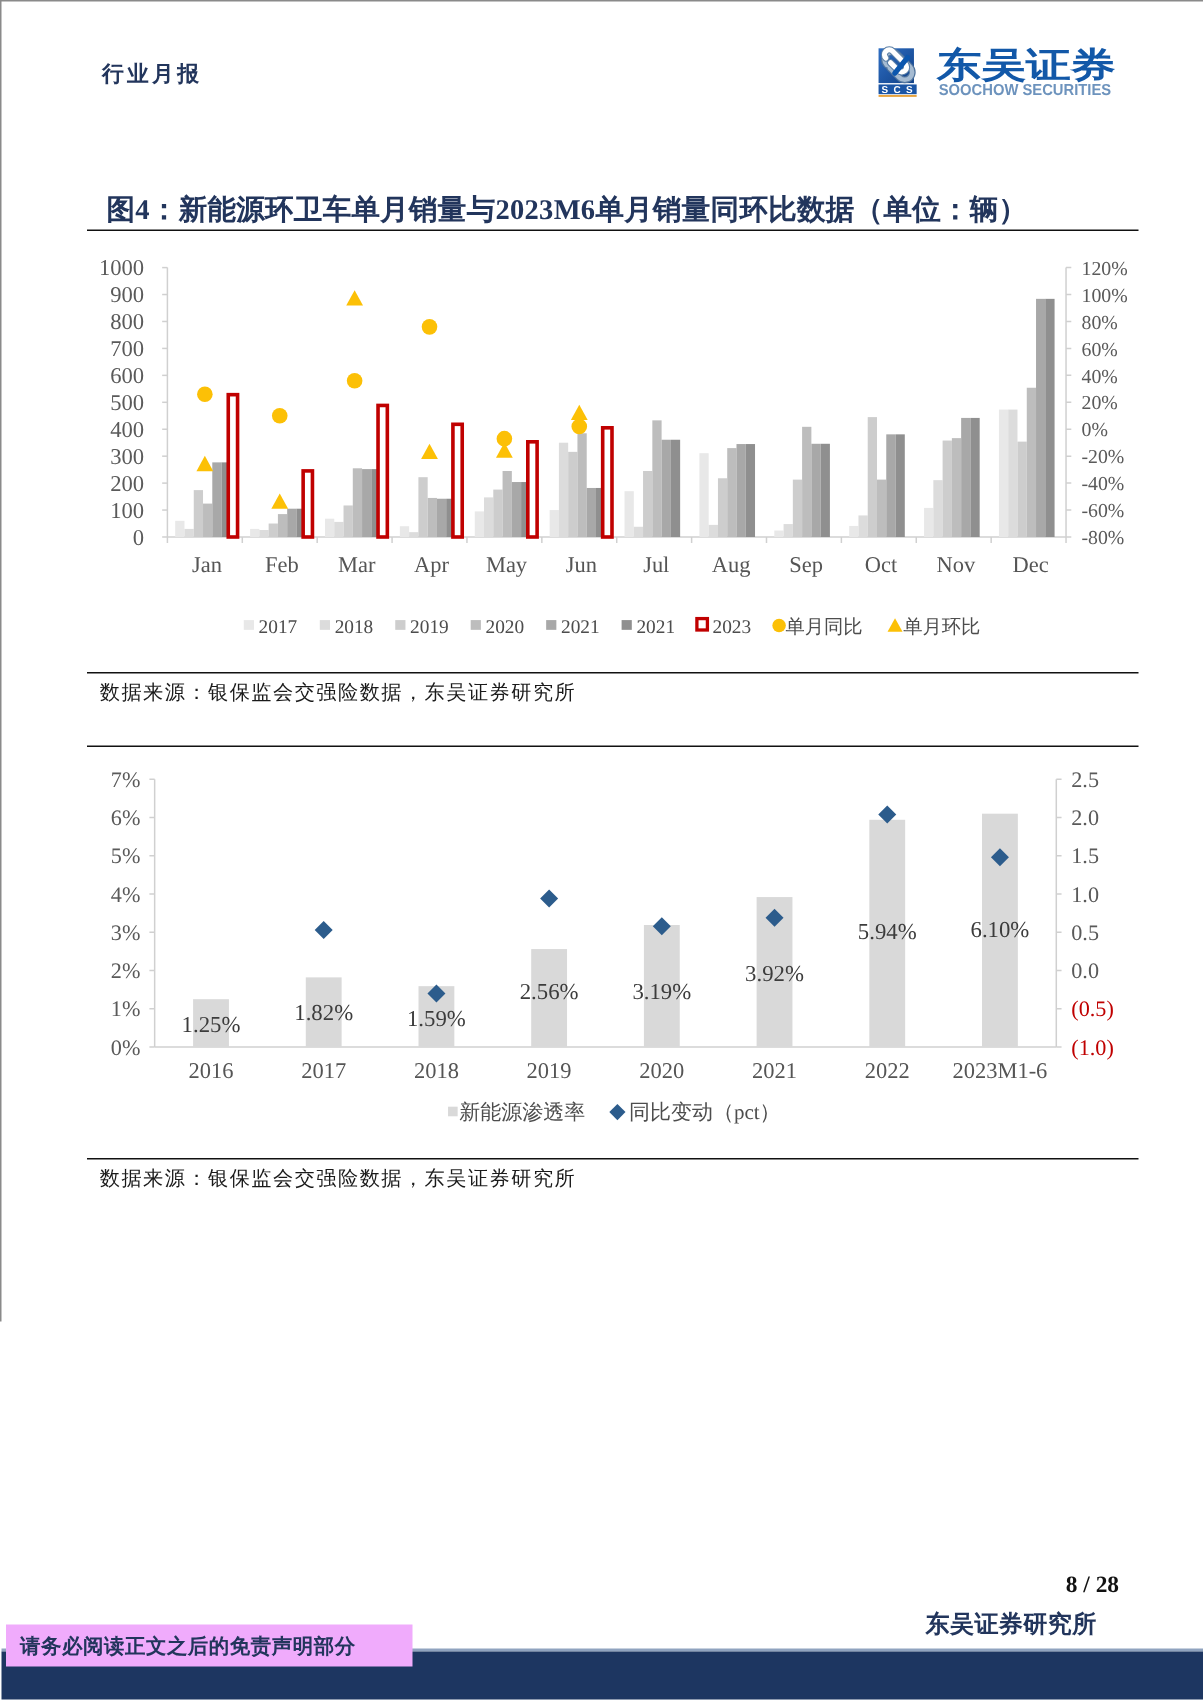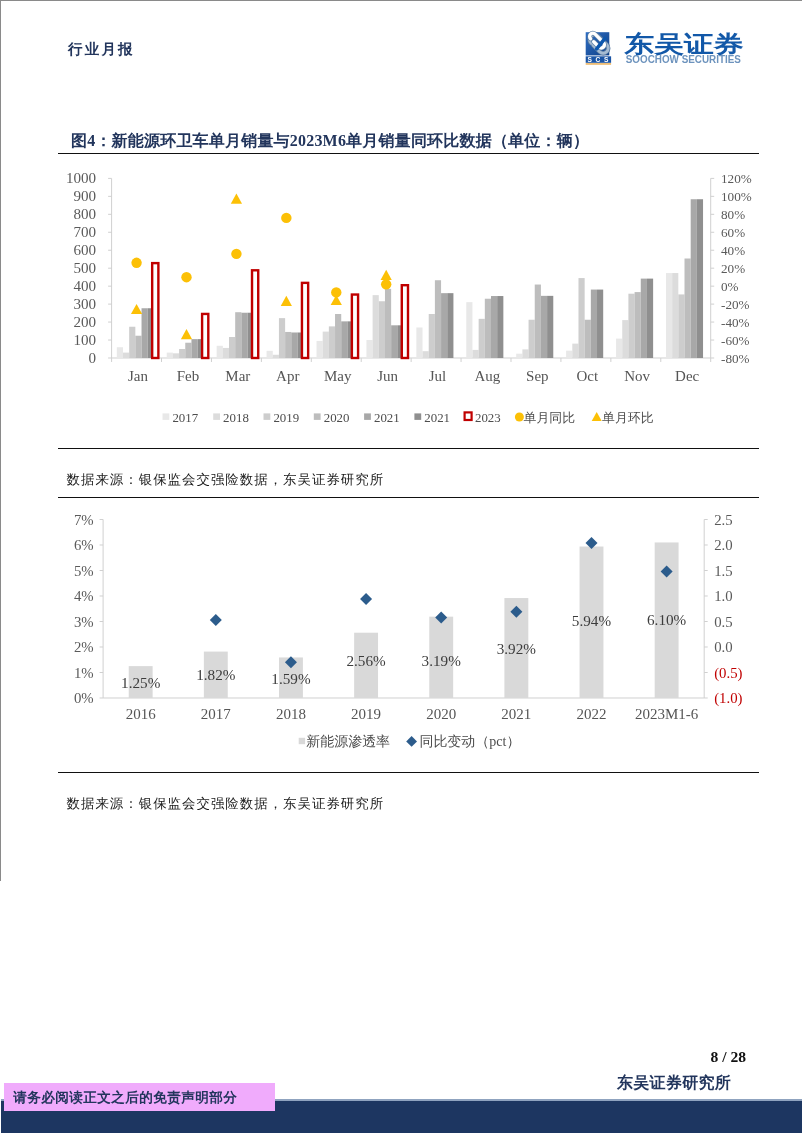--- a/index.html
+++ b/index.html
@@ -5,25 +5,25 @@
   html,body{margin:0;padding:0;}
   body{width:802px;height:1133px;background:#ffffff;font-family:"Liberation Serif",serif;overflow:hidden;position:relative;}
   .page{position:absolute;left:0;top:0;width:802px;height:881px;
         border-left:1px solid #8a8a8a;border-top:1px solid #8a8a8a;box-sizing:border-box;}
   
   .hdr-title{position:absolute;left:67px;top:39px;font-family:"Liberation Serif",serif;font-weight:bold;
              font-size:14.5px;color:#22355c;letter-spacing:2.2px;}
   .logo{position:absolute;left:578px;top:17px;width:172px;height:52px;}
   
   .figbox{position:absolute;left:57px;width:701px;}
-  .figtitle{font-family:"Liberation Serif",serif;font-weight:bold;font-size:16px;color:#22355c;
+  .figtitle{font-family:"Liberation Serif",serif;font-weight:bold;font-size:19px;color:#22355c;
             letter-spacing:0.2px;padding:0 0 0 13px;height:26px;line-height:28px;white-space:nowrap;}
   .figrule{height:0;border-top:1.6px solid #111;}
-  .figsrc{font-family:Liberation Mono, monospace;font-size:13.45px;color:#1a1a1a;letter-spacing:1.0px;white-space:nowrap;
-          padding:0 0 0 8.5px;height:24px;line-height:26px;margin-top:19px;}
+  .figsrc{font-family:Liberation Serif, serif;font-size:13.45px;color:#1a1a1a;letter-spacing:1.0px;white-space:nowrap;
+          padding:0 0 0 8.5px;height:24px;line-height:26px;}
   .chartwrap{background:#fff;font-size:0;line-height:0;}
   
   .foot-band{position:absolute;left:0;top:1100px;width:802px;height:33px;background:#1d3661;}
   .foot-hair{position:absolute;left:0;top:1098px;width:802px;height:1.6px;background:#8fa3bf;}
   .foot-left{position:absolute;left:3px;top:1082px;width:271px;height:28px;background:#f0abfc;}
   .foot-left span{position:absolute;left:9.3px;top:6.5px;font-family:"Liberation Serif",serif;font-weight:bold;
                   font-size:13.6px;line-height:16px;color:#22355c;letter-spacing:0.4px;white-space:nowrap;}
   .foot-pg{position:absolute;left:709.5px;top:1046.5px;font-family:"Liberation Serif",serif;font-weight:bold;
            font-size:15.6px;color:#111;}
   .foot-inst{position:absolute;left:616px;top:1072px;font-family:"Liberation Serif",serif;font-weight:bold;

